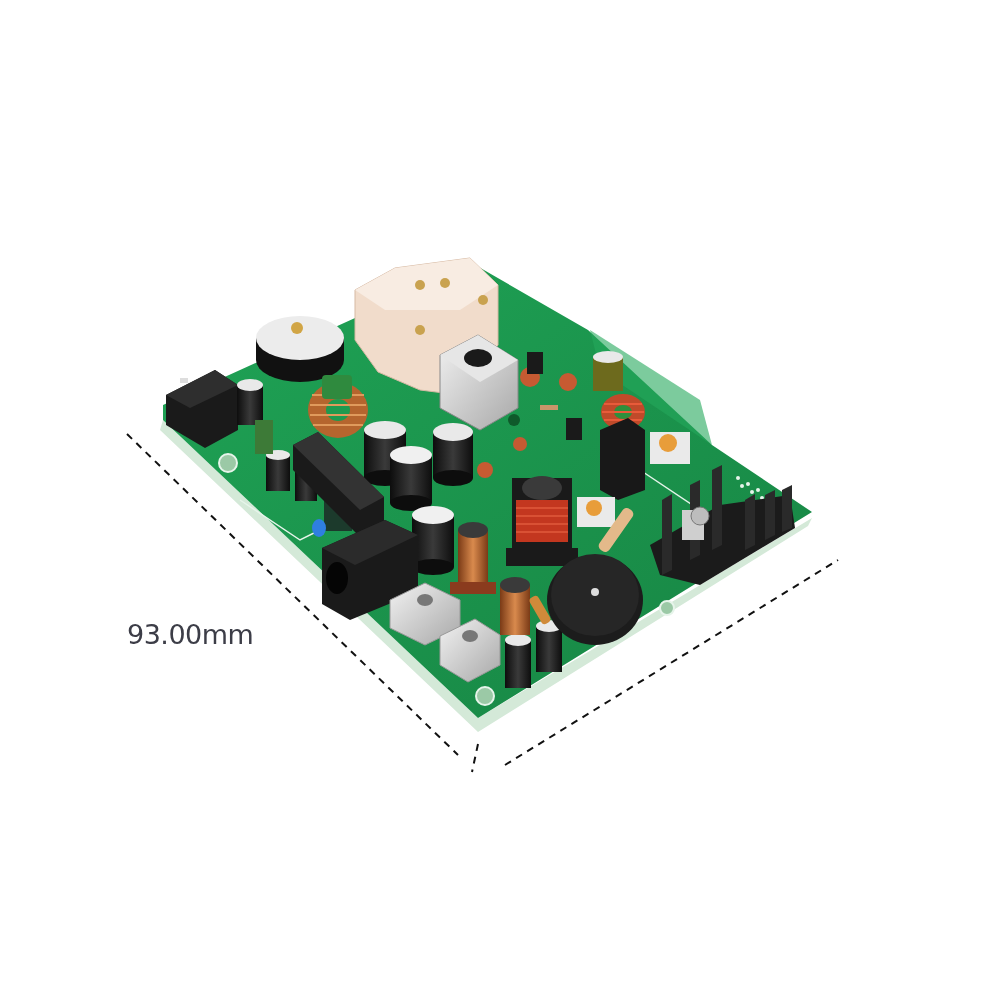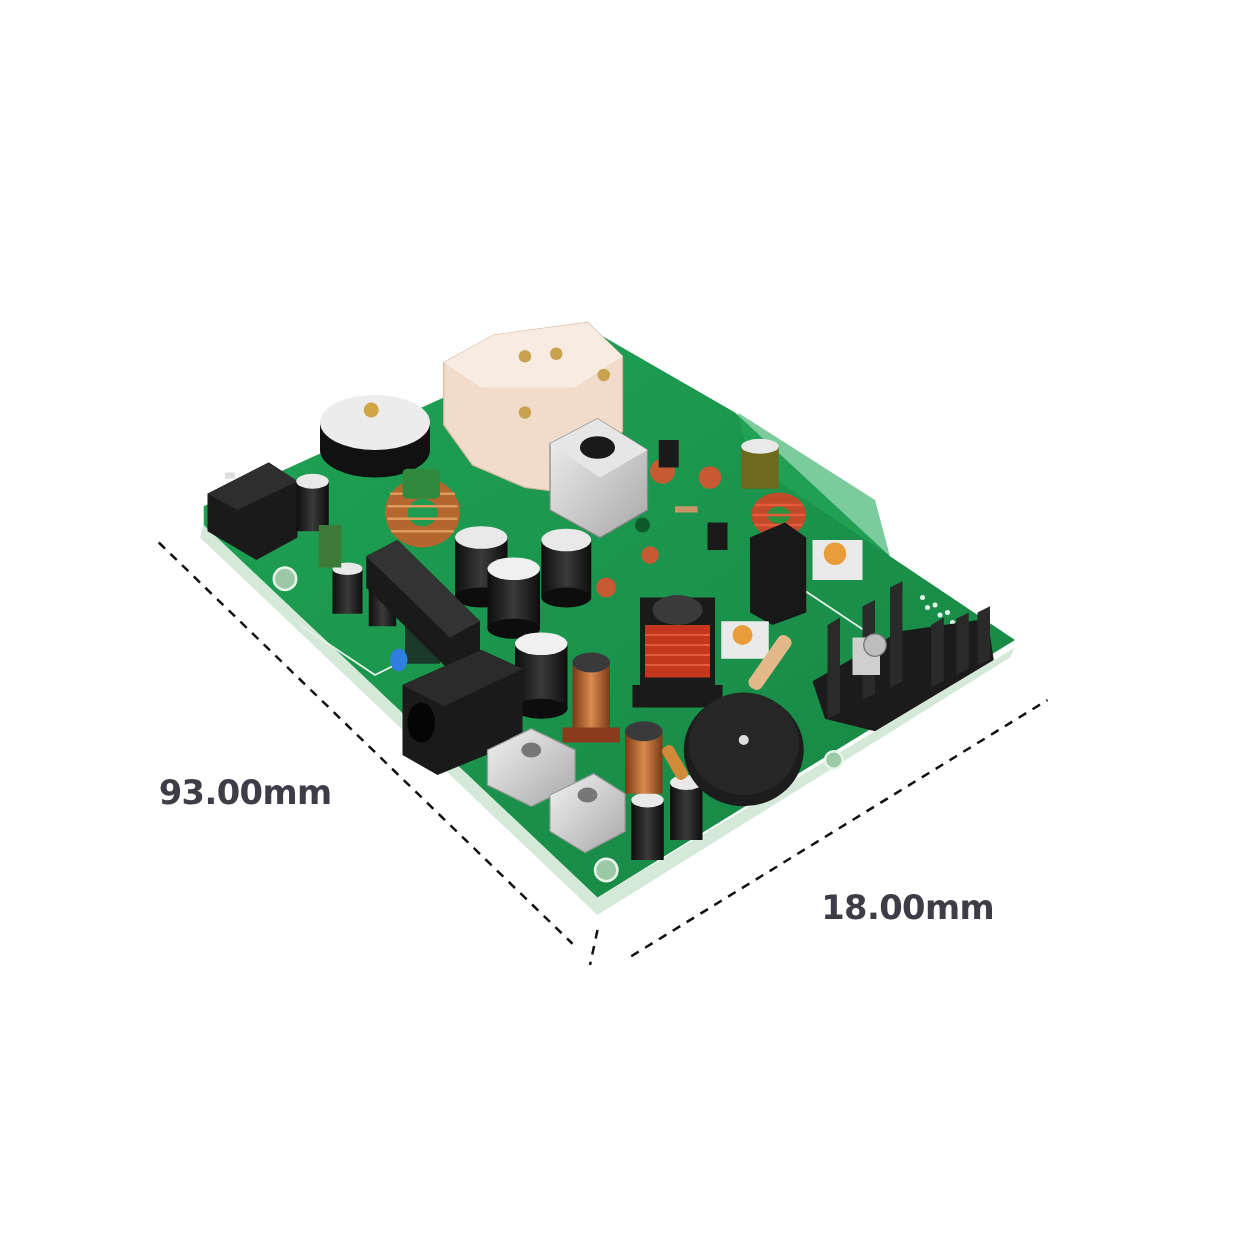--- a/index.html
+++ b/index.html
@@ -1,21 +1,21 @@
 <!DOCTYPE html>
 <html><head>
   <meta charset="utf-8">
   <style>
     html, body { margin: 0; padding: 0; background: #ffffff; }
     body { width: 1001px; height: 1001px; position: relative; overflow: hidden; font-family: "DejaVu Sans", sans-serif; }
     .scene { position: absolute; left: 0; top: 0; width: 1001px; height: 1001px; }
     .dim-label {
       position: absolute;
       font-family: "DejaVu Sans", sans-serif;
-      font-weight: bold;
+      font-weight: normal;
       font-size: 27px;
       color: #3c3d47;
       letter-spacing: -0.5px;
       white-space: nowrap;
     }
     #lbl-left { left: 127px; top: 619px; }
     #lbl-right { left: 657px; top: 711px; }
     #lbl-bottom { left: 407px; top: 797px; }
   </style>
 </head>
@@ -257,14 +257,13 @@
     </g>
 
     <g stroke="#111" stroke-width="2" stroke-dasharray="7,6" fill="none">
       <line x1="127" y1="434" x2="458" y2="755"></line>
       <line x1="478" y1="744" x2="472" y2="772"></line>
       <line x1="505" y1="765" x2="838" y2="560"></line>
     </g>
   </svg>
 
   <div id="lbl-left" class="dim-label">93.00mm</div>
-  <div id="lbl-right" class="dim-label">18.00mm</div>
 </div>
 
 </body></html>

